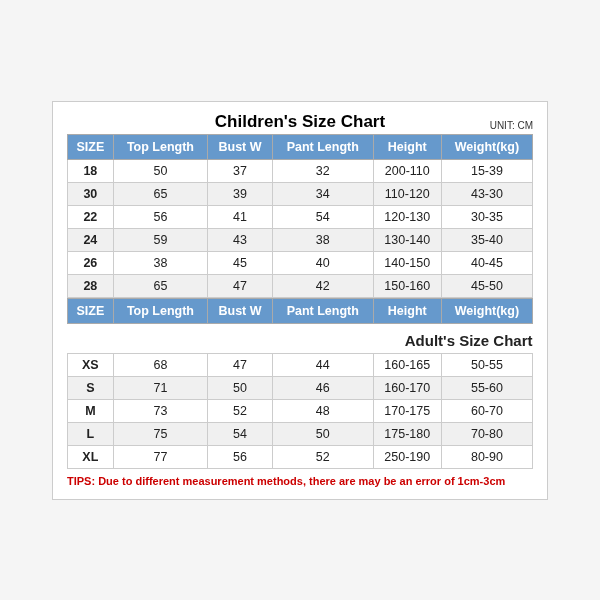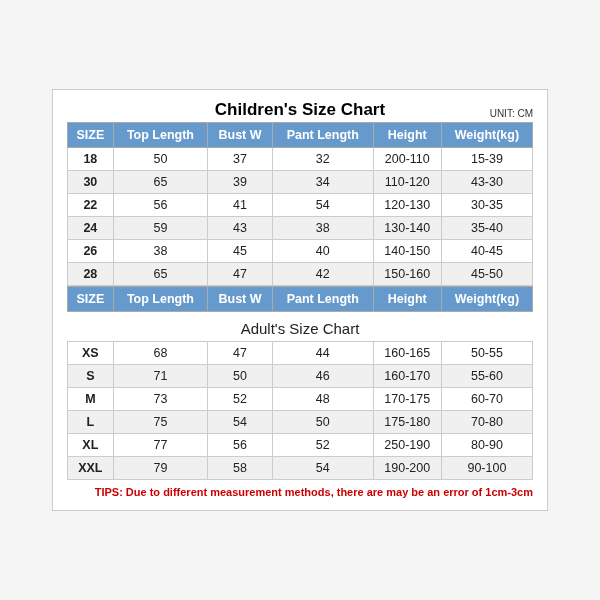--- a/index.html
+++ b/index.html
@@ -57,30 +57,30 @@
     }
     tr:nth-child(odd) td {
       background-color: #fff;
     }
     td:first-child {
       font-weight: bold;
     }
     .section-title-row td {
       background-color: #fff;
       font-size: 15px;
-      font-weight: normal;
-      text-align: center;
+      font-weight: bold;
+      text-align: right;
       border: none;
       padding: 8px 0 4px;
     }
     .tips {
       margin-top: 6px;
       font-size: 11px;
       color: #cc0000;
-      text-align: right;
+      text-align: left;
     }
     .tips span {
       font-weight: bold;
     }
   </style>
 </head>
 <body>
 
 <div class="chart-container">
   <div class="main-title">
@@ -201,27 +201,19 @@
           <td>70-80</td>
         </tr>
         <tr>
           <td>XL</td>
           <td>77</td>
           <td>56</td>
           <td>52</td>
           <td>250-190</td>
           <td>80-90</td>
         </tr>
-        <tr>
-          <td>XXL</td>
-          <td>79</td>
-          <td>58</td>
-          <td>54</td>
-          <td>190-200</td>
-          <td>90-100</td>
-        </tr>
       </tbody>
   </table>
 
   <div class="tips">
     <span>TIPS: Due to different measurement methods, there are may be an error of 1cm-3cm</span>
   </div>
 </div>
 
 </body></html>

